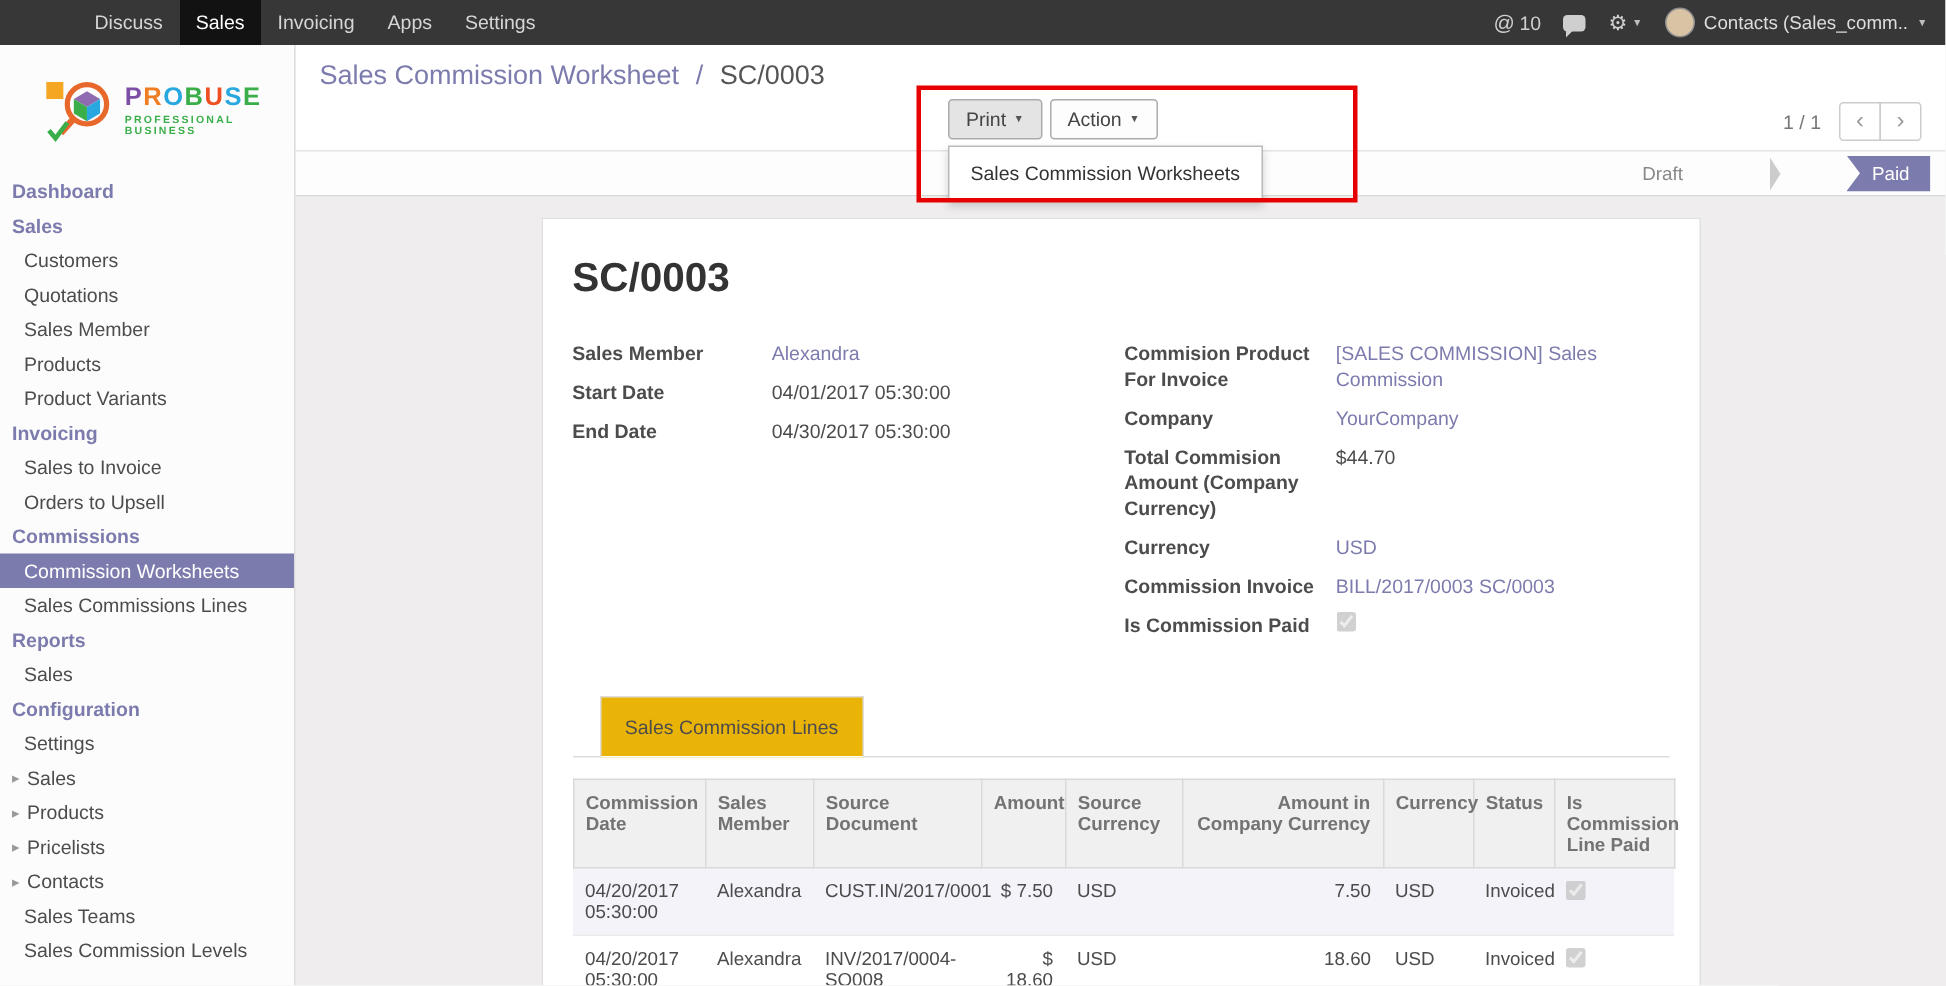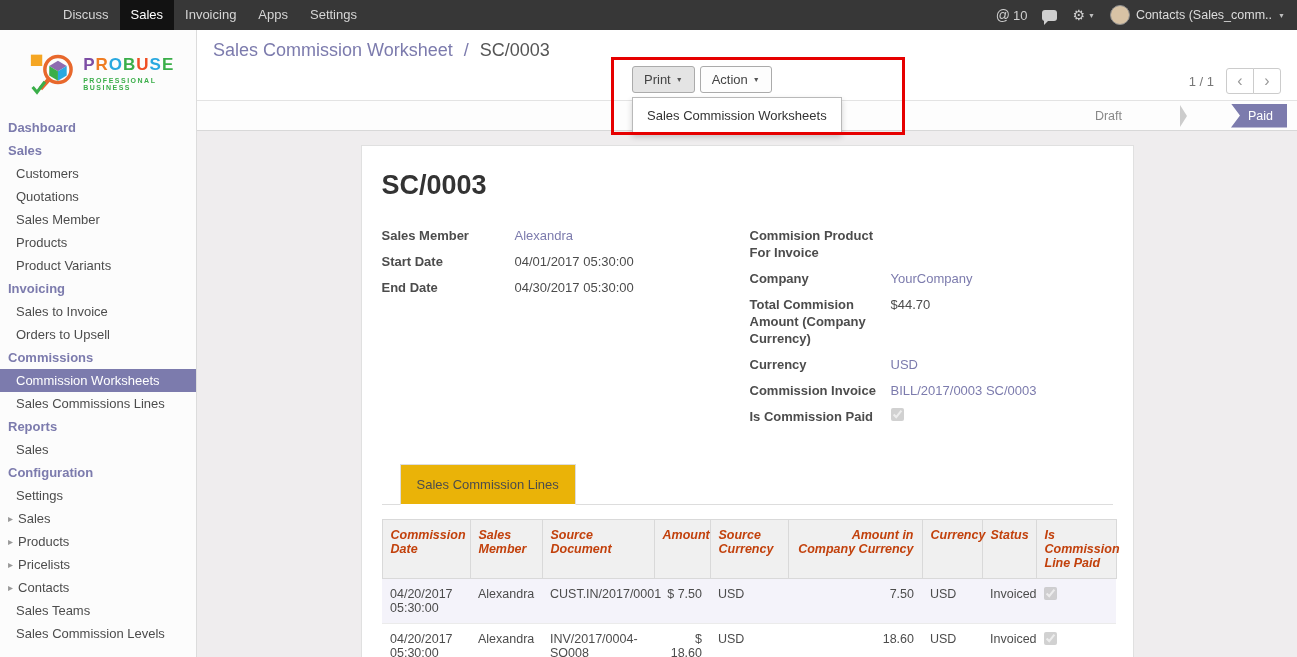--- a/index.html
+++ b/index.html
@@ -71,21 +71,21 @@
   .field .lbl { font-weight: bold; font-size: 13px; color: #4c4c4c; flex-shrink: 0; padding-right: 10px; line-height: 17px; }
   .col.left .lbl { width: 133px; }
   .col.right .lbl { width: 141px; }
   .field .val { font-size: 13px; color: #4c4c4c; line-height: 17px; }
   .field .val.link { color: #7c7bad; cursor: pointer; }
 
   .tab-bar { margin-top: 30px; border-bottom: 1px solid #ddd; padding-left: 18px; }
   .tab { display: inline-block; background: #eab308; border: 1px solid #ddd; border-bottom: 1px solid #fff; margin-bottom: -1px; padding: 12px 16px; font-size: 13px; color: #4c4c4c; cursor: pointer; }
 
   table.lines { width: 100%; border-collapse: collapse; margin-top: 14px; font-size: 12.5px; color: #4c4c4c; table-layout: fixed; }
-  table.lines th { background: #f0f0f0; border: 1px solid #d9d9d9; padding: 8px; text-align: left; font-size: 12.5px; color: #c2410c; vertical-align: top; font-weight: bold; font-style: italic; }
+  table.lines th { background: #f0f0f0; border: 1px solid #d9d9d9; padding: 8px; text-align: left; font-size: 12.5px; color: #737373; vertical-align: top; font-weight: bold; }
   table.lines td { padding: 8px; vertical-align: top; border-bottom: 1px solid #ebebeb; }
   table.lines tr.odd { background: #f4f3fa; }
   table.lines .num { text-align: right; }
   .w-date { width: 88px; } .w-member { width: 72px; } .w-source { width: 112px; } .w-amount { width: 56px; }
   .w-scur { width: 78px; } .w-acc { width: 134px; } .w-cur { width: 60px; } .w-status { width: 54px; } .w-paid { width: 80px; }
 
   
   .dropdown { position: absolute; left: 632px; top: 97px; background: #fff; border: 1px solid #b9b9b9; box-shadow: 0 3px 6px rgba(0,0,0,0.18); padding: 4px 0; z-index: 40; }
   .dropdown-item { font-size: 13px; color: #333; padding: 6px 14px; white-space: nowrap; cursor: pointer; }
   .annotation-box { position: absolute; left: 611px; top: 57px; width: 294px; height: 78px; border: 3px solid #e60000; z-index: 50; pointer-events: none; }
@@ -226,20 +226,21 @@
             <span class="val">04/01/2017 05:30:00</span>
           </div>
           <div class="field">
             <span class="lbl">End Date</span>
             <span class="val">04/30/2017 05:30:00</span>
           </div>
         </div>
         <div class="col right">
           <div class="field">
             <span class="lbl">Commision Product For Invoice</span>
+            <span class="val link">[SALES COMMISSION] Sales Commission</span>
           </div>
           <div class="field">
             <span class="lbl">Company</span>
             <span class="val link">YourCompany</span>
           </div>
           <div class="field">
             <span class="lbl">Total Commision Amount (Company Currency)</span>
             <span class="val">$44.70</span>
           </div>
           <div class="field">

